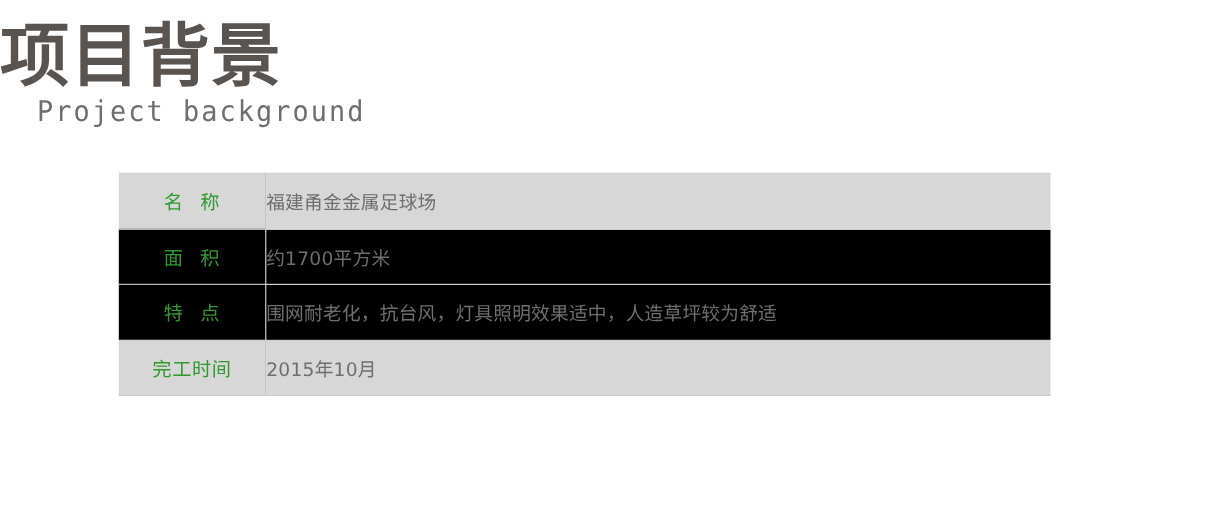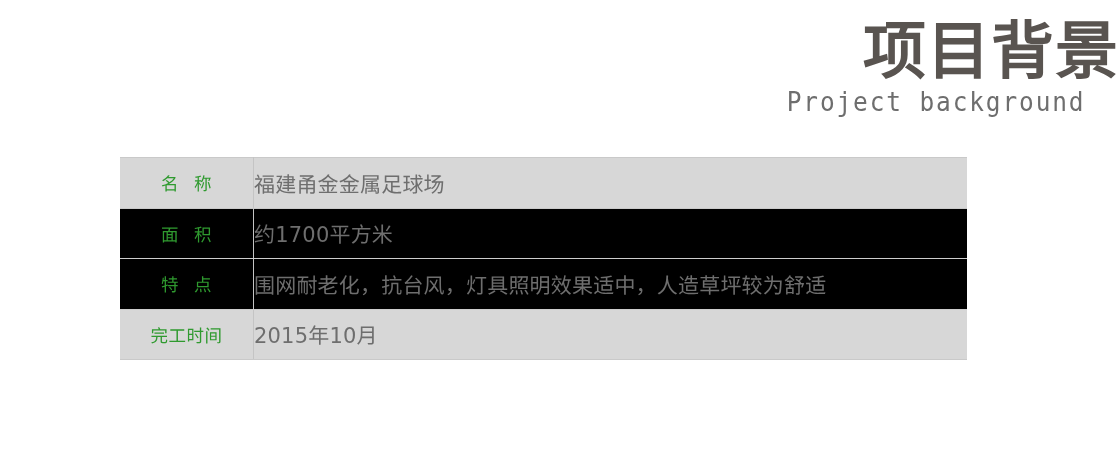--- a/index.html
+++ b/index.html
@@ -13,21 +13,21 @@
     height: 463px;
     font-family: "Liberation Sans", "DejaVu Sans", sans-serif;
     -webkit-font-smoothing: antialiased;
     overflow: hidden;
     position: relative;
   }
 
   
   .header {
     width: 100%;
-    text-align: right;
+    text-align: left;
     padding-top: 18px;
     box-sizing: border-box;
   }
   .page-title {
     font-family: "DejaVu Sans", "Liberation Sans", sans-serif;
     font-size: 63px;
     font-weight: 700;
     color: #595450;
     line-height: 1.08;
     letter-spacing: 1px;
@@ -42,21 +42,21 @@
     letter-spacing: 2.0px;
     line-height: 1.15;
     margin: 2px 0 0 0;
     white-space: nowrap;
     transform: scaleX(0.94);
   }
 
   
   .spec-table-wrap {
     position: absolute;
-    left: 120px;
+    left: 108px;
     top: 157px;
     width: 847px;
   }
   .spec-table {
     width: 100%;
     border-collapse: collapse;
     table-layout: fixed;
   }
   .spec-table tr {
     height: 50.5px;
@@ -89,21 +89,21 @@
   .cell-label .lbl {
     display: inline-block;
     letter-spacing: 0.5px;
   }
   .cell-label .lbl.spaced {
     word-spacing: 9px;
   }
   .cell-value {
     padding-left: 19px;
     color: #6e6e6e;
-    font-size: 21px;
+    font-size: 17px;
     font-family: "DejaVu Sans", "Liberation Sans", sans-serif;
     letter-spacing: 0.2px;
     white-space: nowrap;
     overflow: hidden;
   }
 </style>
 </head>
 <body>
 
 <div class="header">

